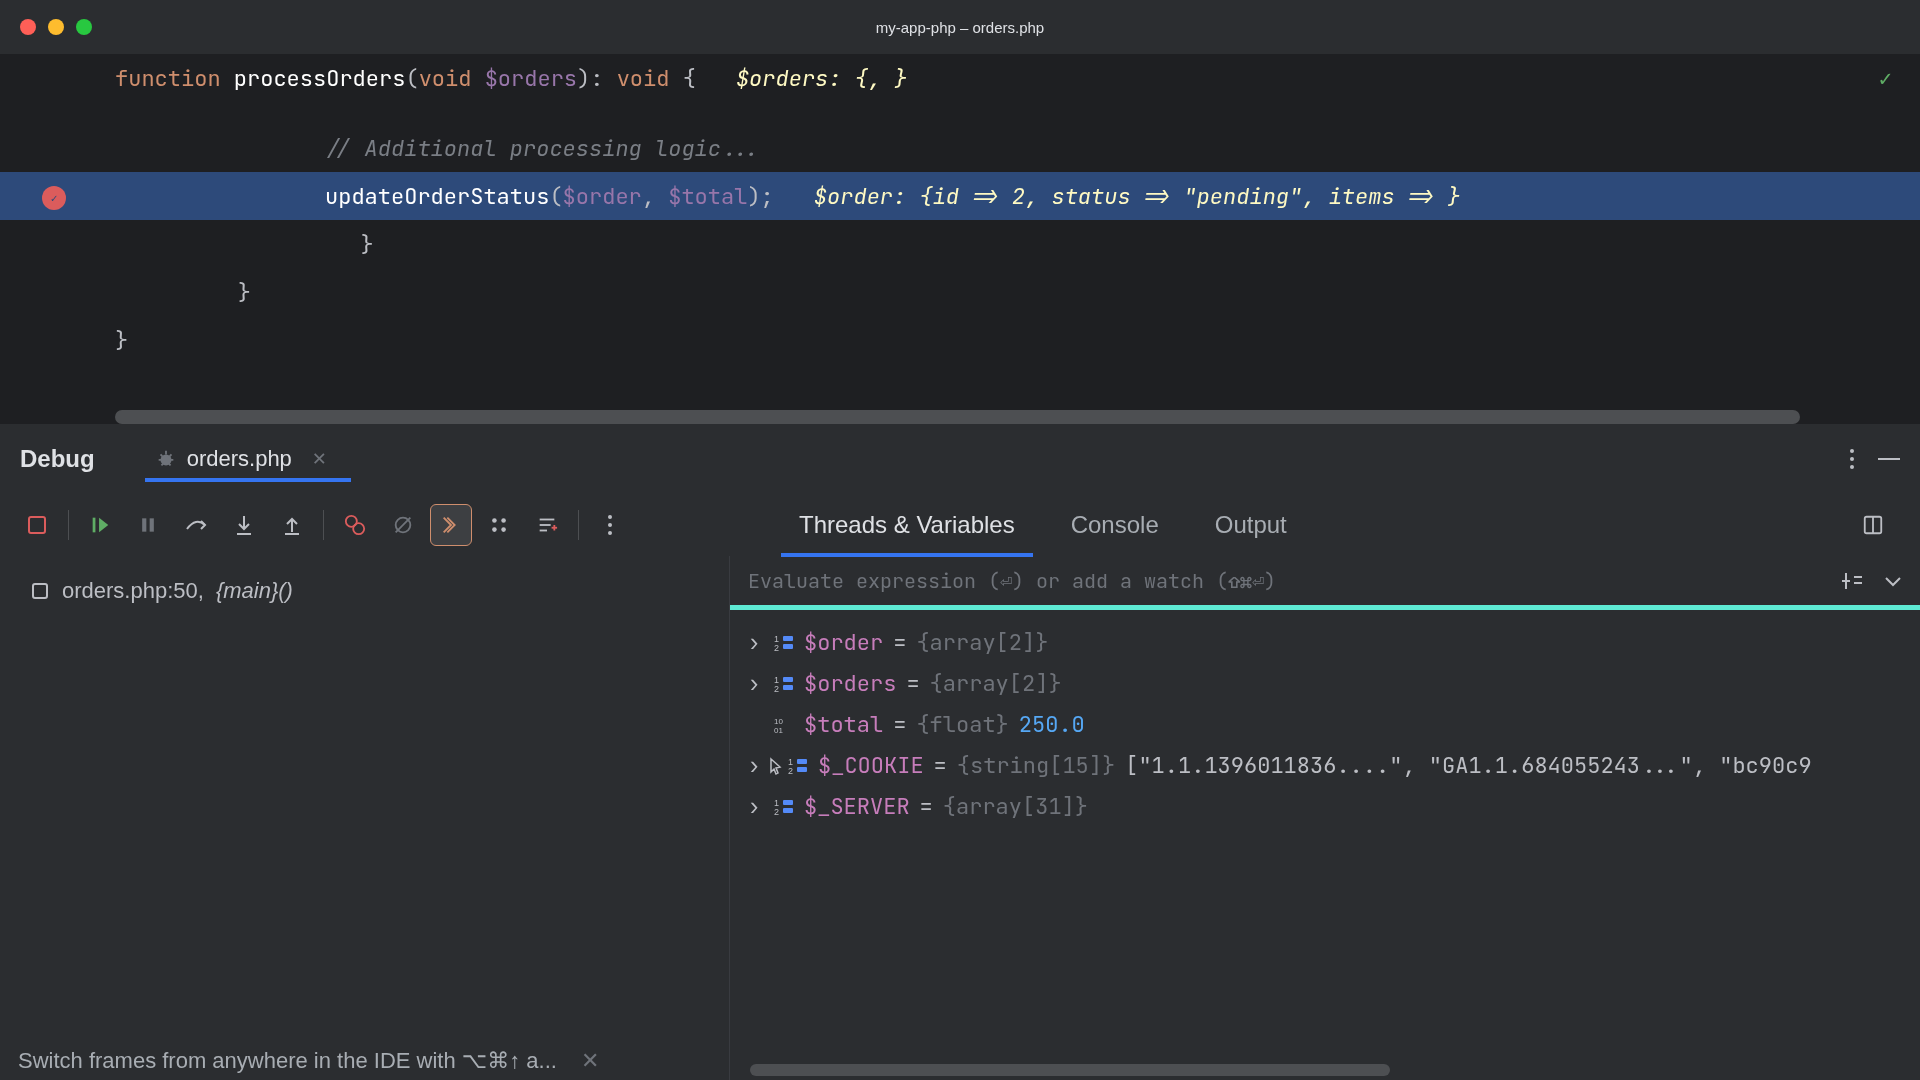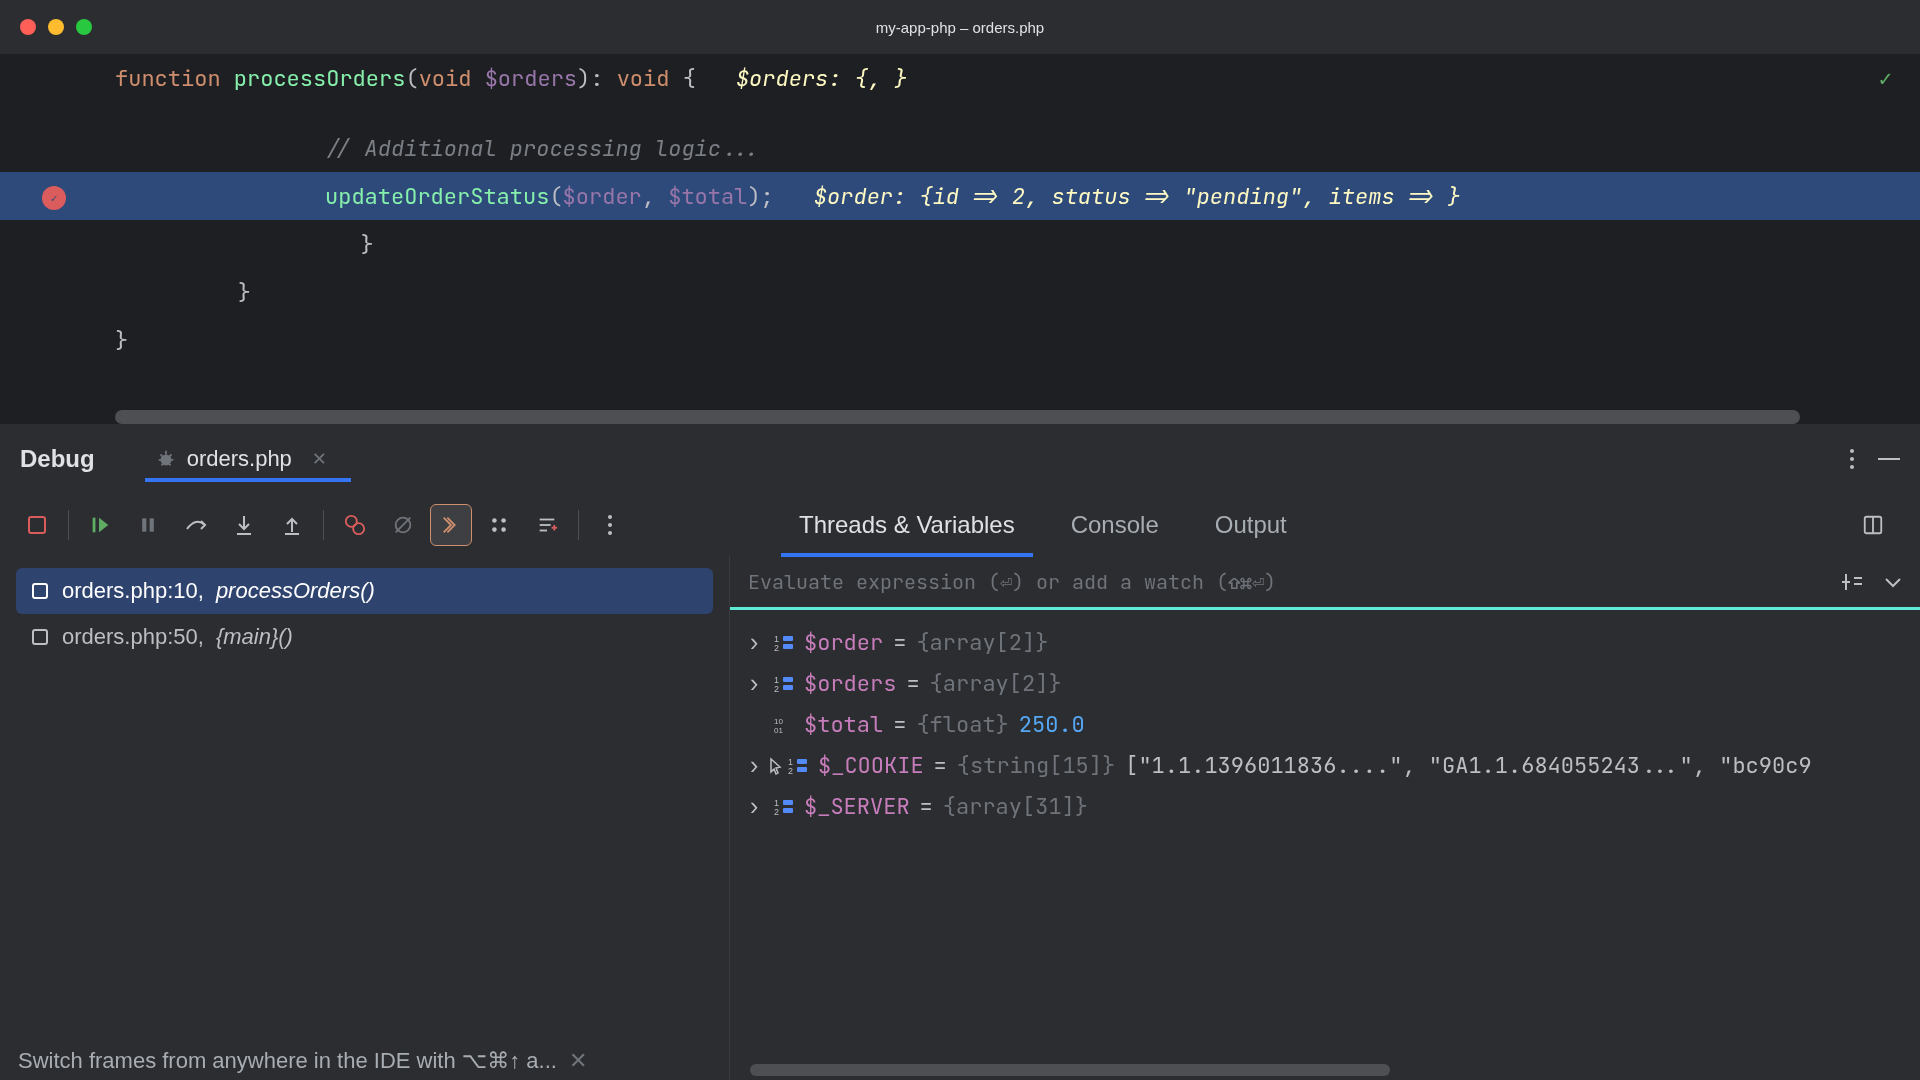--- a/index.html
+++ b/index.html
@@ -64,21 +64,21 @@
   width: 24px;
   height: 24px;
   border-radius: 50%;
   background: #db5c5c;
   display: flex;
   align-items: center;
   justify-content: center;
 }
 .bp-check { color: #2d4a7a; font-size: 11px; font-weight: bold; }
 .kw { color: #cf8e6d; }
-.fn { color: #86efac; }
+.fn { color: #ffffff; }
 .param { color: #9876aa; }
 .paren { color: #bcbec4; }
 .comment { color: #7a7e85; font-style: italic; }
 .inline-hint { color: #fef9c3; font-style: italic; margin-left: 40px; }
 .check-icon {
   position: absolute;
   right: 28px;
   top: 10px;
   color: #5fad65;
   font-size: 22px;
@@ -207,21 +207,21 @@
 .vars-column {
   flex: 1;
   display: flex;
   flex-direction: column;
 }
 .eval-bar {
   display: flex;
   align-items: center;
   height: 54px;
   padding: 0 18px;
-  border-bottom: 3px solid #5eead4;
+  border-bottom: 5px solid #5eead4;
 }
 .eval-placeholder {
   color: #6f737a;
   font-family: "JetBrains Mono", Menlo, monospace;
   font-size: 20px;
   flex: 1;
 }
 .eval-actions { display: flex; gap: 20px; align-items: center; }
 .var-list { padding: 12px 10px; font-family: "JetBrains Mono", Menlo, monospace; font-size: 22px; }
 .var-row {
@@ -237,21 +237,21 @@
 .var-eq { color: #bcbec4; }
 .var-type { color: #6f737a; }
 .var-val { color: #bcbec4; }
 .var-num { color: #56a8f5; }
 .hint-bar {
   position: absolute;
   bottom: 6px;
   left: 18px;
   display: flex;
   align-items: center;
-  gap: 12px;
+  gap: 24px;
   font-size: 22px;
   color: #a8adb3;
 }
 .hscroll {
   position: absolute;
   bottom: 4px;
   left: 750px;
   right: 530px;
   height: 12px;
   background: #4d4f52;
@@ -413,29 +413,20 @@
     <div class="layout-icon tb-btn">
       <svg width="22" height="22" viewBox="0 0 24 24" fill="none" stroke="#bcbec4" stroke-width="2">
           <rect x="3" y="3" width="18" height="18" rx="2"></rect>
           <line x1="12" y1="3" x2="12" y2="21"></line>
         </svg>
     </div>
   </div>
 
   <div class="debug-content">
     <div class="frames-column">
-      <div class="frame-row selected">
-        <span>
-            <svg width="20" height="20" viewBox="0 0 20 20" fill="none" stroke="#fff" stroke-width="2">
-              <rect x="3" y="3" width="14" height="14" rx="2"></rect>
-            </svg>
-          </span>
-        <span>orders.php:10, </span>
-          <span class="frame-fn">processOrders()</span>
-      </div>
       <div class="frame-row">
         <span>
             <svg width="20" height="20" viewBox="0 0 20 20" fill="none" stroke="#bcbec4" stroke-width="2">
               <rect x="3" y="3" width="14" height="14" rx="2"></rect>
             </svg>
           </span>
         <span>orders.php:50, </span>
           <span class="frame-fn">{main}()</span>
       </div>
     </div>

